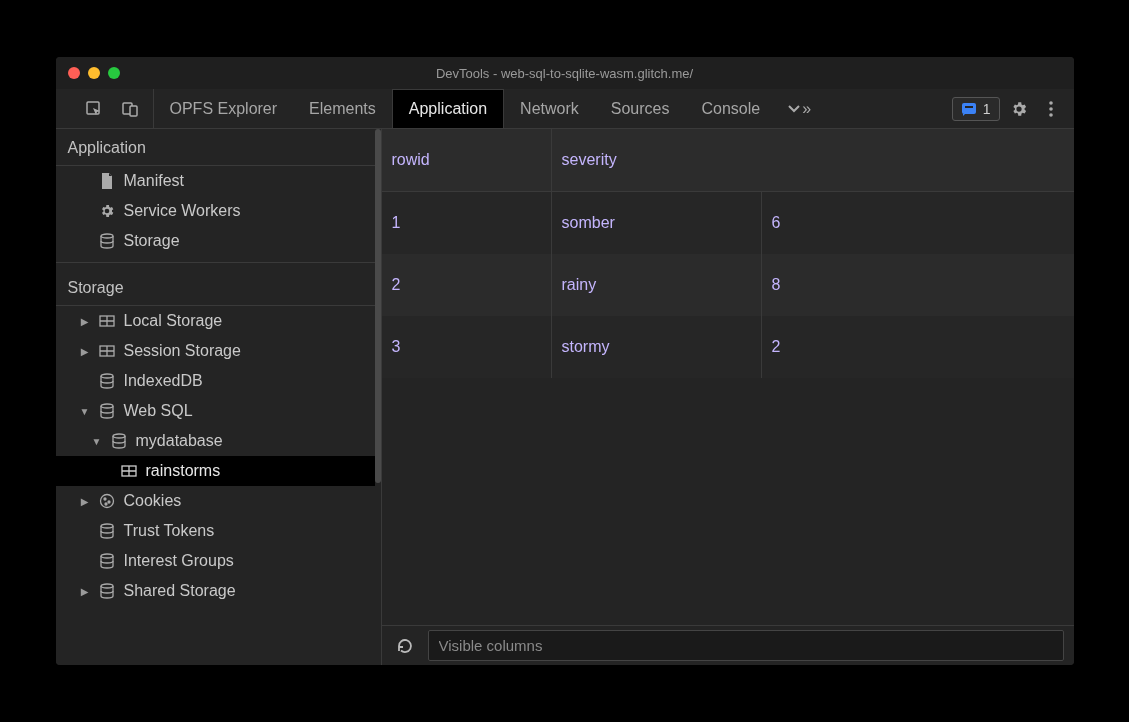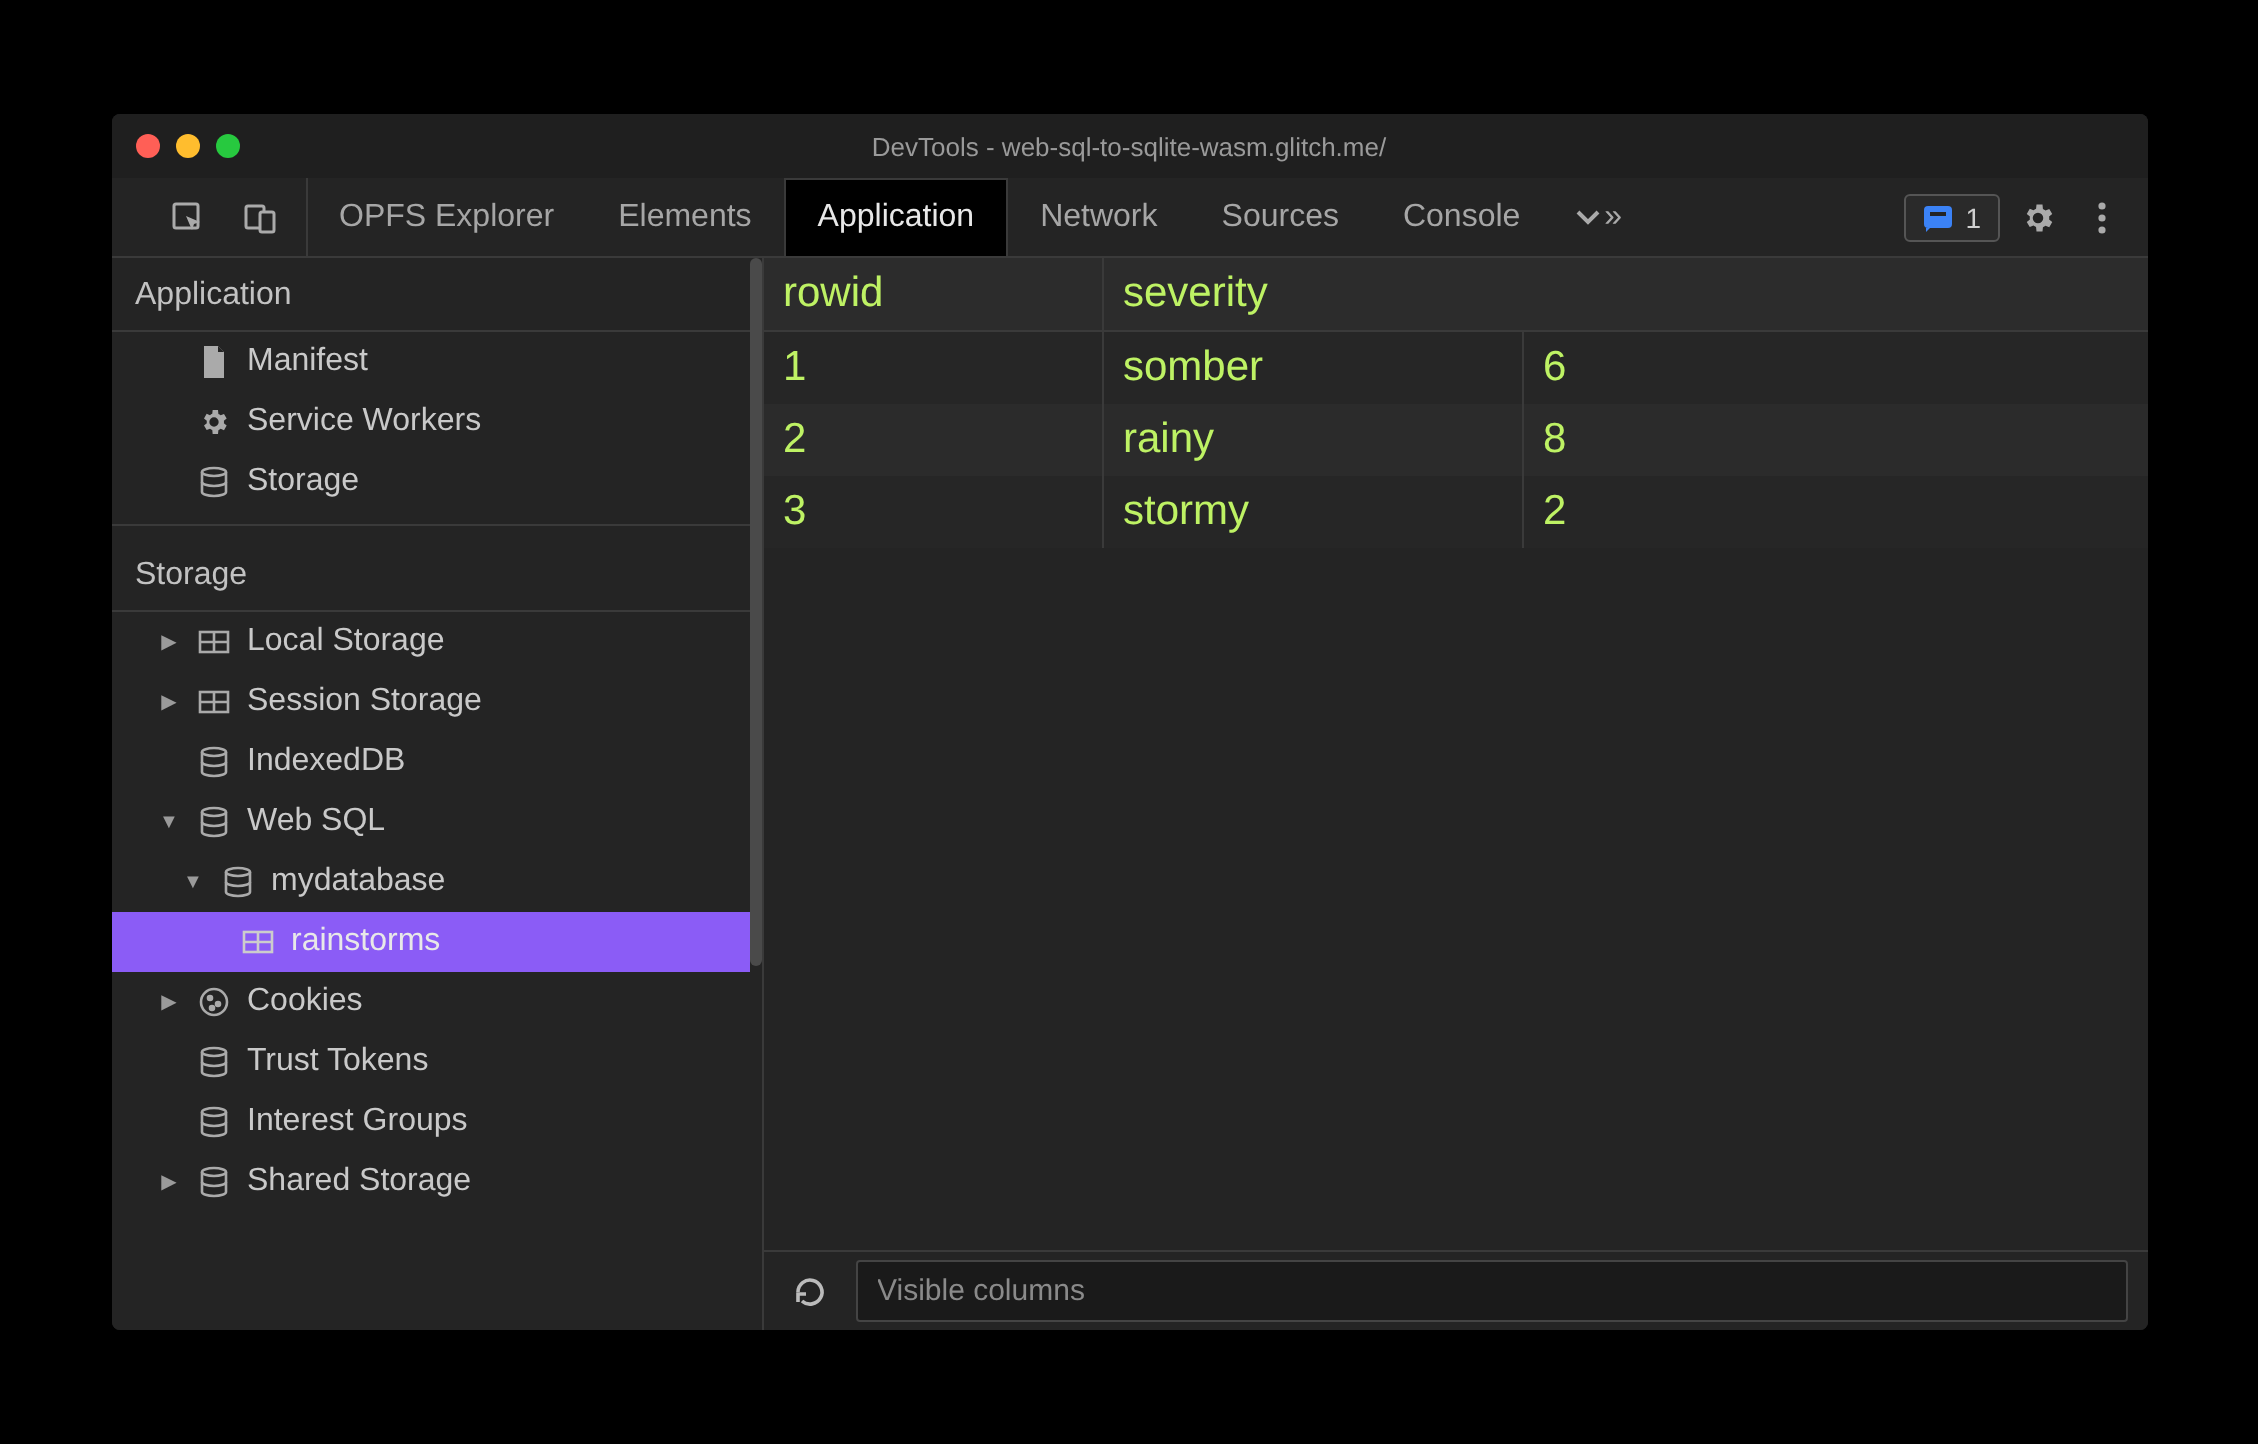--- a/index.html
+++ b/index.html
@@ -143,21 +143,21 @@
     color: #c9c9c9;
     font-size: 16px;
     cursor: pointer;
     gap: 8px;
     padding-left: 14px;
   }
   .tree-item.indent-1 { padding-left: 24px; }
   .tree-item.indent-2 { padding-left: 36px; }
   .tree-item.indent-3 { padding-left: 64px; }
   .tree-item.selected {
-    background: #8b5cf6;
+    background: #000000;
     color: #e8e8e8;
   }
   .tri {
     width: 10px;
     color: #9a9a9a;
     font-size: 10px;
     display: inline-flex;
     justify-content:center;
   }
   .iconslot { width:18px; display:inline-flex; justify-content:center;}
@@ -171,23 +171,23 @@
   .table { flex:1; display:flex; flex-direction:column; }
   .table-head, .table-row {
     display: grid;
     grid-template-columns: 170px 210px 1fr;
   }
   .table-head {
     background: #2c2c2c;
     border-bottom: 1px solid #3a3a3a;
   }
   .th, .td {
-    padding: 6px 10px;
-    color: #bef264;
-    font-size: 21px;
+    padding: 22px 10px;
+    color: #c4b5fd;
+    font-size: 16px;
     border-right: 1px solid #3a3a3a;
     white-space: nowrap;
   }
   .th:last-child, .td:last-child { border-right: none; }
   .table-body { flex:1; overflow:auto; }
   .table-row:nth-child(odd) { background: #262626; }
   .table-row:nth-child(even) { background: #2b2b2b; }
   .footer {
     height: 40px;
     border-top: 1px solid #3a3a3a;

